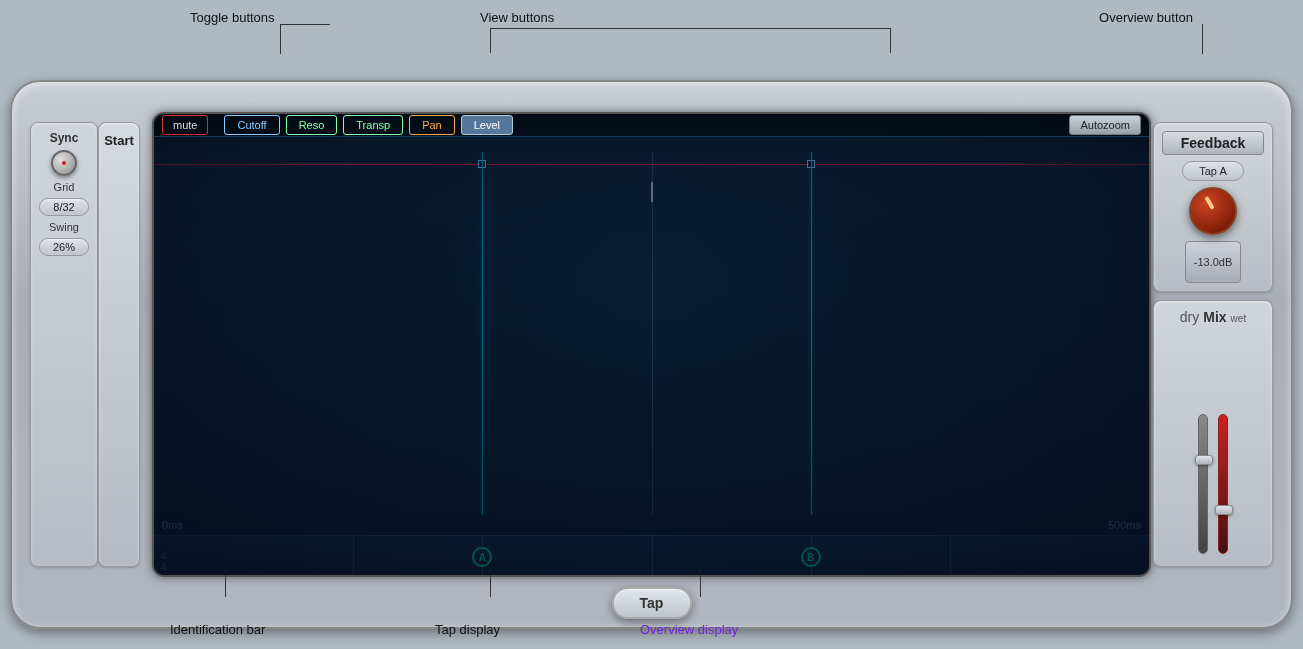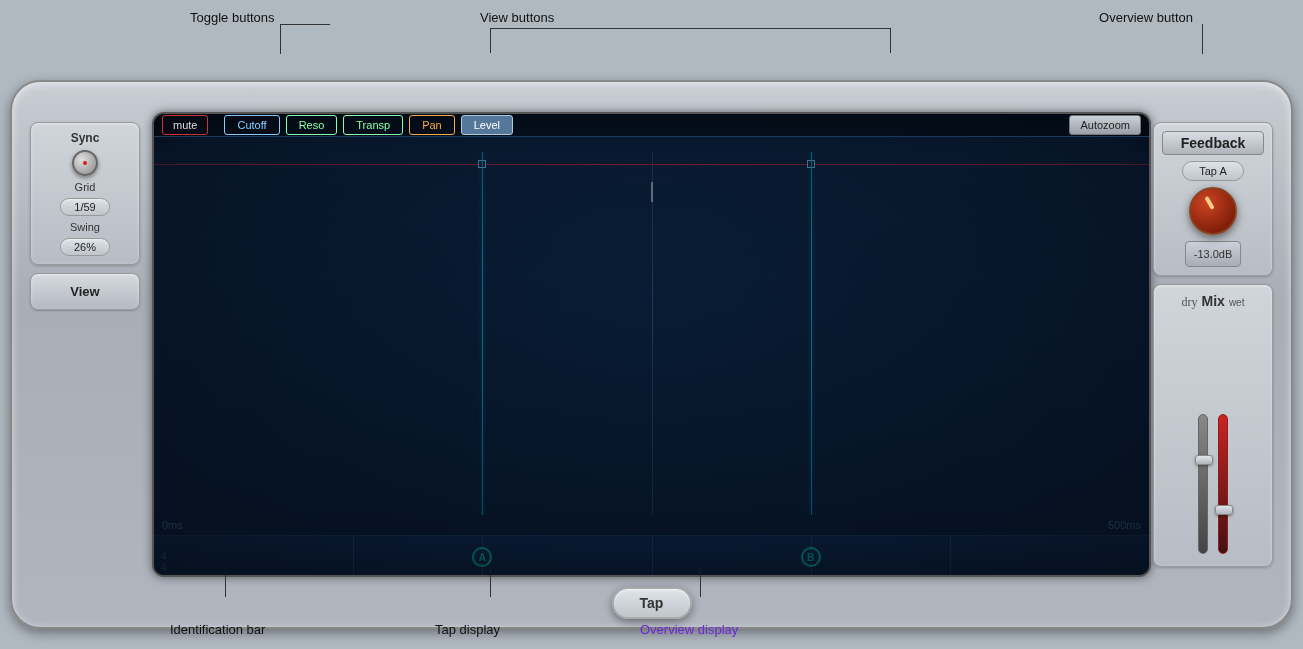--- a/index.html
+++ b/index.html
@@ -36,22 +36,22 @@
     }
 
     
     .left-panel {
       position: absolute;
       left: 18px;
       top: 40px;
       width: 110px;
       bottom: 60px;
       display: flex;
-      flex-direction: column;
-      gap: 8px;
+      flex-direction: row;
+      gap: 0;
     }
 
     .panel-section {
       background: linear-gradient(180deg, #d0d5db 0%, #b8bdc5 100%);
       border-radius: 8px;
       border: 1px solid #999;
       box-shadow: inset 0 1px 3px rgba(255,255,255,0.5), 0 1px 3px rgba(0,0,0,0.2);
       padding: 8px;
       display: flex;
       flex-direction: column;
@@ -422,21 +422,21 @@
       transform: translateX(-50%) rotate(-30deg);
       transform-origin: bottom center;
     }
 
     .db-value {
       font-size: 11px;
       color: #333;
       background: linear-gradient(180deg, #ccd0d8, #a8adb5);
       border: 1px solid #888;
       border-radius: 4px;
-      padding: 6px 8px;
+      padding: 14px 8px;
     }
 
     
     .mix-section {
       background: linear-gradient(180deg, #d0d5db 0%, #b8bdc5 100%);
       border-radius: 8px;
       border: 1px solid #999;
       box-shadow: inset 0 1px 3px rgba(255,255,255,0.5), 0 1px 3px rgba(0,0,0,0.2);
       padding: 8px;
       flex: 1;
@@ -447,21 +447,21 @@
     }
 
     .mix-header {
       display: flex;
       align-items: baseline;
       gap: 4px;
       width: 100%;
       justify-content: center;
     }
 
-    .mix-label-dry { font-size: 12px; color: #555; font-family: Liberation Serif, serif; }
+    .mix-label-dry { font-size: 14px; color: #555; }
     .mix-label-mix { font-size: 14px; font-weight: bold; color: #333; }
     .mix-label-wet { font-size: 10px; color: #555; }
 
     .sliders-container {
       display: flex;
       gap: 10px;
       align-items: flex-end;
       flex: 1;
       padding-bottom: 4px;
     }
@@ -568,25 +568,25 @@
 
 <div class="bracket-line" style="top:24px; right:100px; width:1px; height:30px;"></div>
 
 <div class="outer-shell">
 
   <div class="left-panel">
     <div class="panel-section">
       <div class="panel-label">Sync</div>
       <div class="knob-sync"></div>
       <div class="panel-label" style="font-size:11px;font-weight:normal;">Grid</div>
-      <div class="pill-button">1/59</div>
+      <div class="pill-button">8/32</div>
       <div class="panel-label" style="font-size:11px;font-weight:normal;">Swing</div>
       <div class="pill-button">26%</div>
     </div>
-    <div class="big-button">View</div>
+    <div class="big-button">Start</div>
   </div>
 
   <div class="main-display">
 
     <div class="display-toolbar">
       <button class="mute-button">mute</button>
       <button class="view-btn active-cutoff">Cutoff</button>
       <button class="view-btn active-reso">Reso</button>
       <button class="view-btn active-transp">Transp</button>
       <button class="view-btn active-pan">Pan</button>

